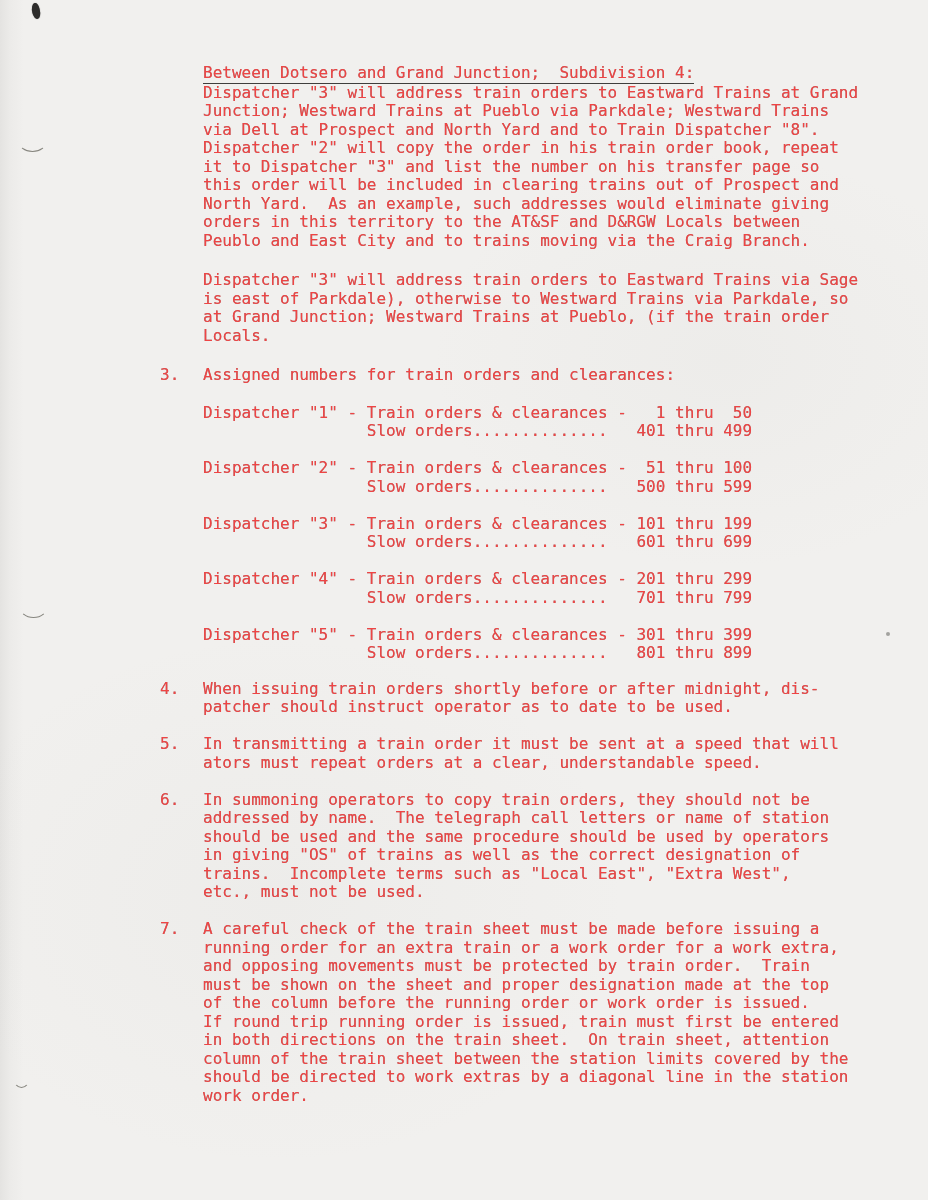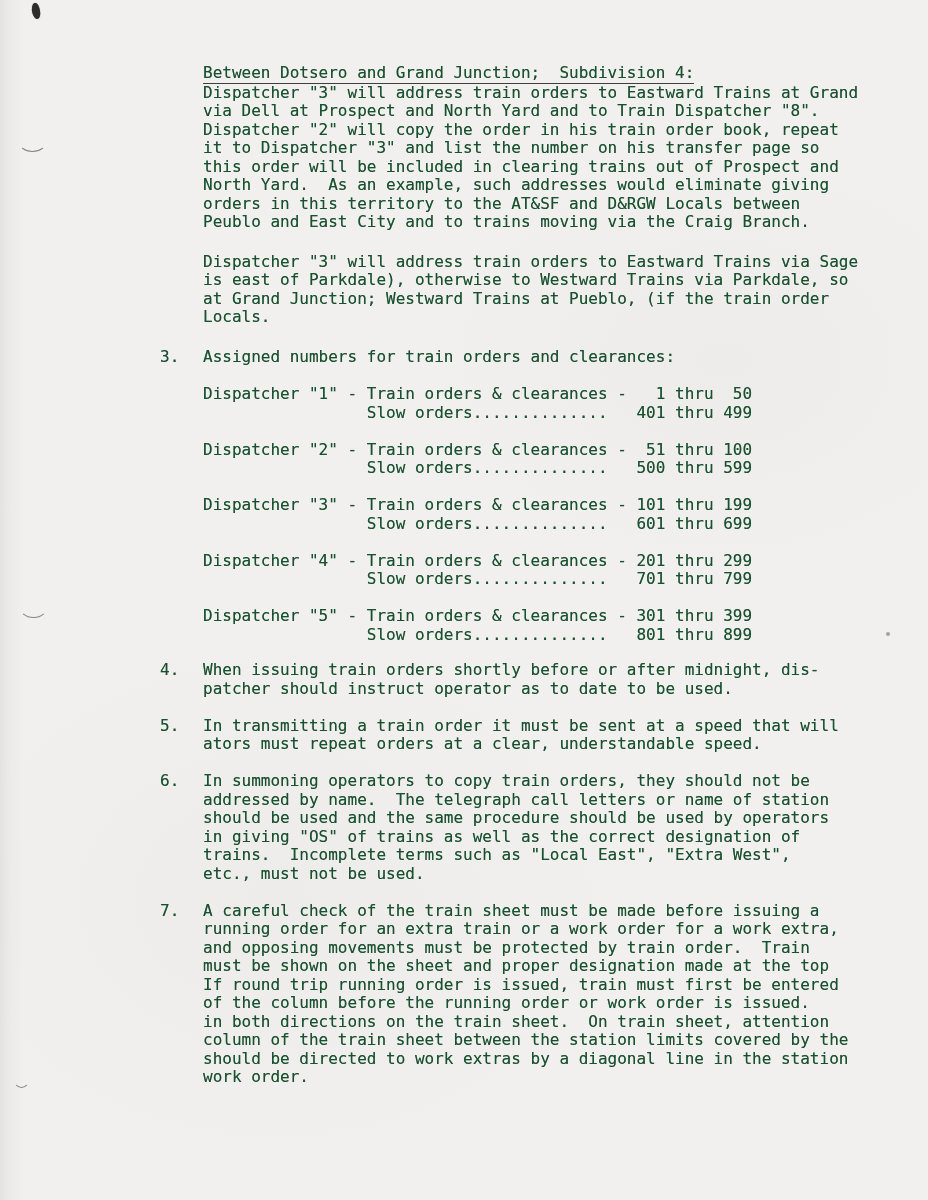--- a/index.html
+++ b/index.html
@@ -17,21 +17,21 @@
       linear-gradient(90deg, #e4e3e1 0px, #ecebe9 10px, #f1f0ee 24px, #f1f0ee 100%);
     font-family: "DejaVu Sans Mono", "Liberation Mono", monospace;
   }
   .doc {
     position: absolute;
     left: 203px;
     top: 64px;
     width: 690px;
     font-size: 16px;
     line-height: 18.5px;
-    color: #14532d;
+    color: #ef4444;
     text-shadow: 0 0 0.6px rgba(63,62,60,0.55);
   }
   .block {
     position: relative;
     margin-bottom: 18.5px;
   }
   .block:nth-child(1), .block:nth-child(2) { margin-bottom: 21px; }
   .block:nth-child(3) { margin-bottom: 19px; }
   .block:nth-child(8) { margin-bottom: 17px; }
   .line { white-space: pre; }
@@ -67,20 +67,21 @@
     opacity: 0.8;
   }
 </style>
 </head>
 <body>
 
 <div class="doc">
     <div class="block heading">
       <div class="line"><span class="heading-text">Between Dotsero and Grand Junction;  Subdivision 4:</span></div>
       <div class="line">Dispatcher "3" will address train orders to Eastward Trains at Grand</div>
+      <div class="line">Junction; Westward Trains at Pueblo via Parkdale; Westward Trains</div>
       <div class="line">via Dell at Prospect and North Yard and to Train Dispatcher "8".</div>
       <div class="line">Dispatcher "2" will copy the order in his train order book, repeat</div>
       <div class="line">it to Dispatcher "3" and list the number on his transfer page so</div>
       <div class="line">this order will be included in clearing trains out of Prospect and</div>
       <div class="line">North Yard.  As an example, such addresses would eliminate giving</div>
       <div class="line">orders in this territory to the AT&amp;SF and D&amp;RGW Locals between</div>
       <div class="line">Peublo and East City and to trains moving via the Craig Branch.</div>
     </div>
     <div class="block heading">
       <div class="line">Dispatcher "3" will address train orders to Eastward Trains via Sage</div>
@@ -130,22 +131,22 @@
       <div class="line">in giving "OS" of trains as well as the correct designation of</div>
       <div class="line">trains.  Incomplete terms such as "Local East", "Extra West",</div>
       <div class="line">etc., must not be used.</div>
     </div>
     <div class="block numbered">
       <span class="item-number">7.</span>
       <div class="line">A careful check of the train sheet must be made before issuing a</div>
       <div class="line">running order for an extra train or a work order for a work extra,</div>
       <div class="line">and opposing movements must be protected by train order.  Train</div>
       <div class="line">must be shown on the sheet and proper designation made at the top</div>
+      <div class="line">of the column before the running order or work order is issued.</div>
       <div class="line">If round trip running order is issued, train must first be entered</div>
-      <div class="line">of the column before the running order or work order is issued.</div>
       <div class="line">in both directions on the train sheet.  On train sheet, attention</div>
       <div class="line">column of the train sheet between the station limits covered by the</div>
       <div class="line">should be directed to work extras by a diagonal line in the station</div>
       <div class="line">work order.</div>
     </div>
   </div>
 
 <div class="ink-mark" style="left: 32px; top: 3px; width: 8px; height: 16px;"></div>
 <div class="pen-arc" style="left: 18px; top: 130px; width: 29px; height: 22px;"></div>
 <div class="pen-arc" style="left: 19px; top: 594px; width: 29px; height: 24px;"></div>

